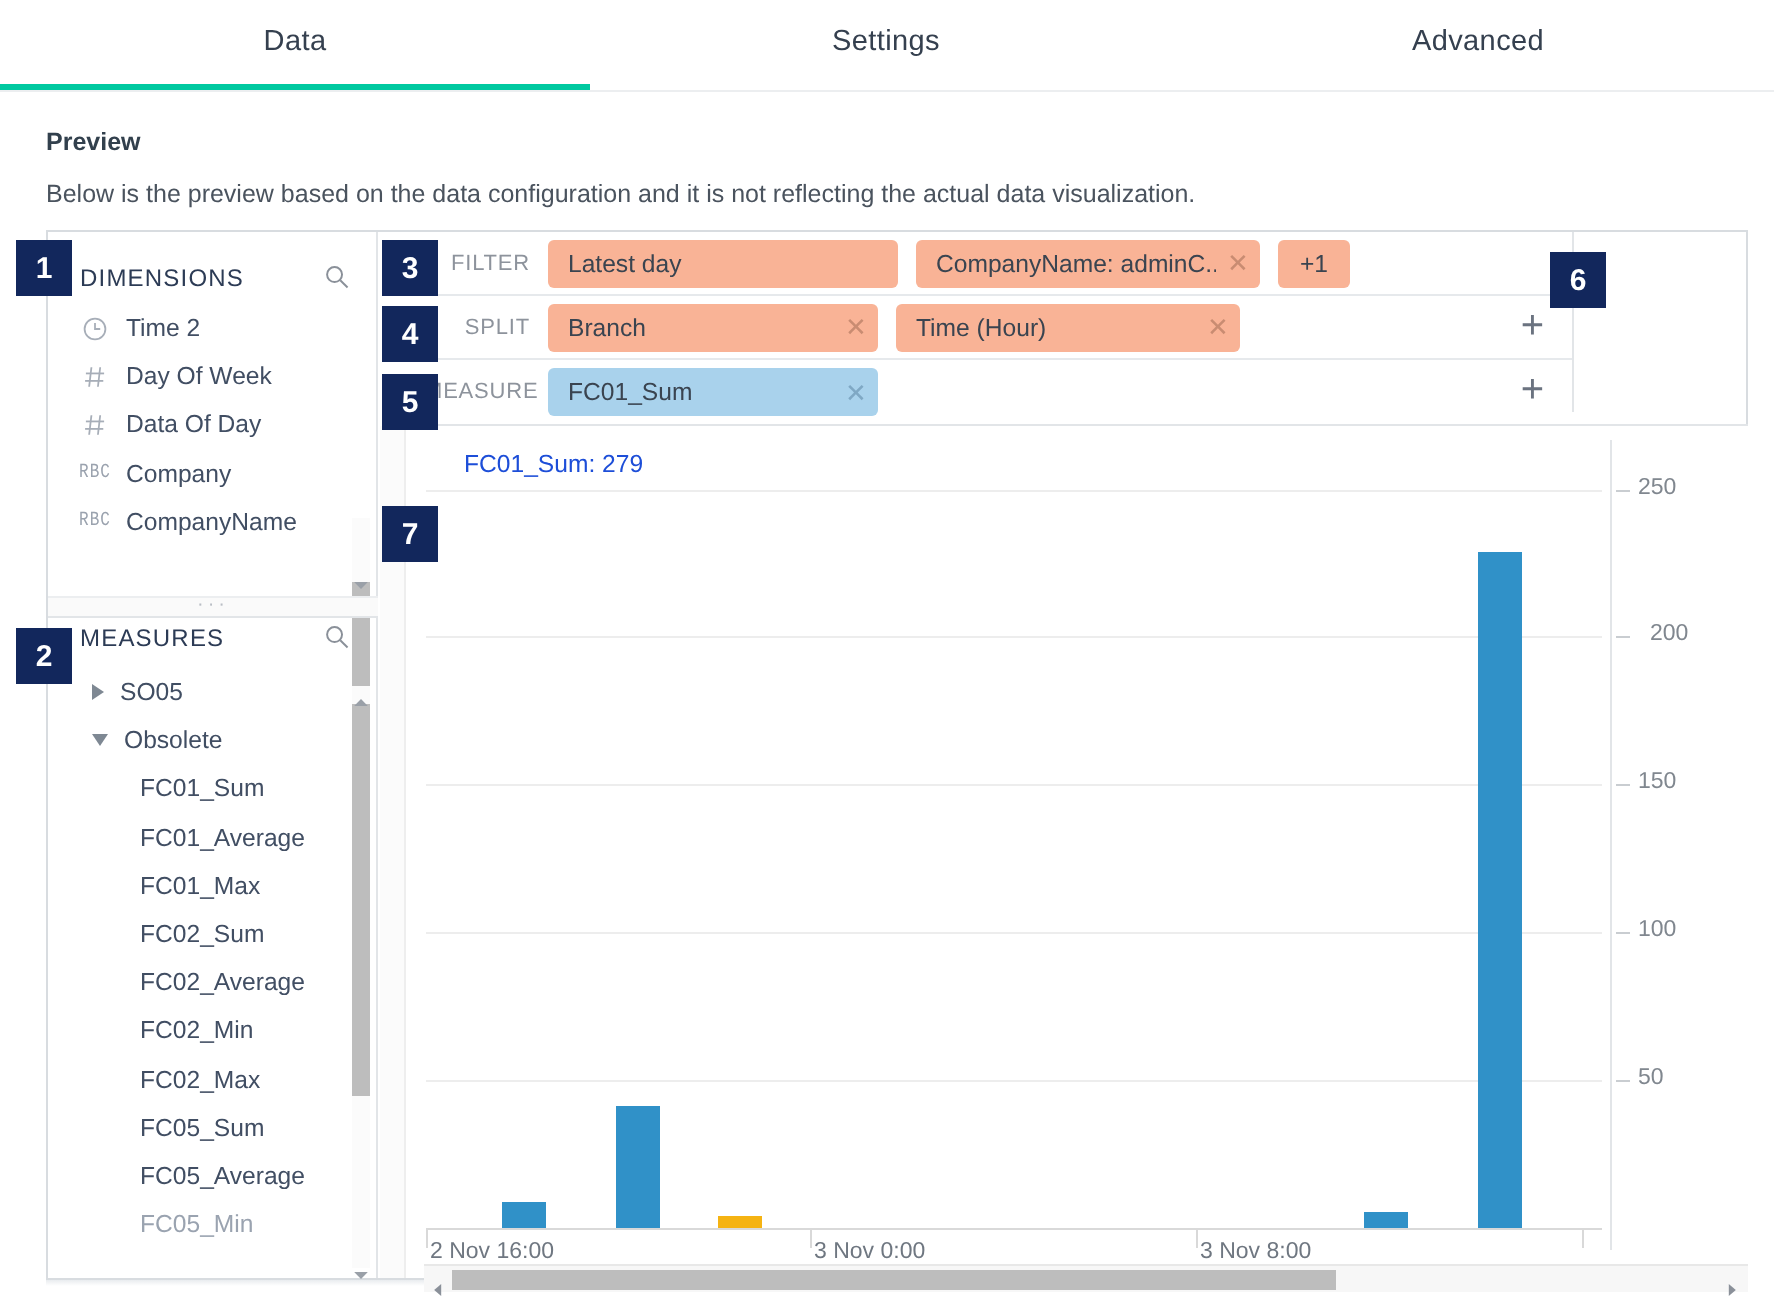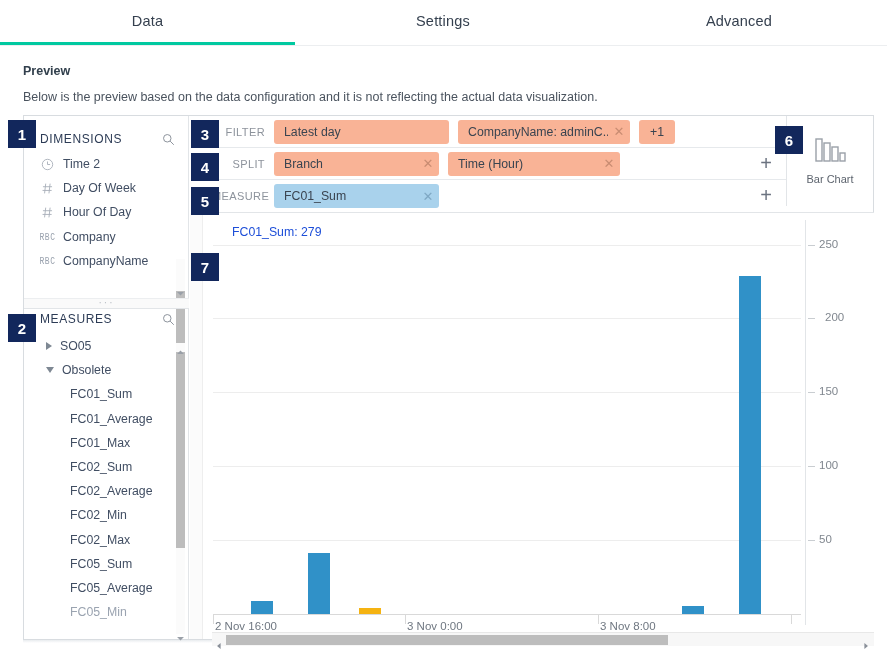--- a/index.html
+++ b/index.html
@@ -167,21 +167,21 @@
         <span class="ico">
           <svg width="13" height="13" viewBox="0 0 16 16">
               <g stroke="#a7aeb8" stroke-width="1.1">
                 <line x1="5.8" y1="2" x2="4.4" y2="14"></line>
                 <line x1="11.2" y1="2" x2="9.8" y2="14"></line>
                 <line x1="2.4" y1="5.8" x2="13.6" y2="5.8"></line>
                 <line x1="1.9" y1="10.4" x2="13.1" y2="10.4"></line>
               </g>
             </svg>
         </span>
-        <span>Hour Of Day</span>
+        <span>Data Of Day</span>
       </div>
       <div class="row">
         <span class="ico abc">RBC</span>
         <span>Company</span>
       </div>
       <div class="row">
         <span class="ico abc">RBC</span>
         <span>CompanyName</span>
       </div>
     </div>
@@ -302,31 +302,20 @@
         <span style="flex:1;">FC01_Sum</span>
         <span class="x">✕</span>
       </div>
       <div class="plus">+</div>
     </div>
   </div>
 
   <div class="cfg-divider"></div>
   <div class="cfg-bottom-line"></div>
 
-  <div class="chart-type">
-    <span>
-      <svg width="34" height="26" viewBox="0 0 34 26">
-        <rect x="3" y="2" width="6" height="22" fill="none" stroke="#9aa0a8" stroke-width="1.4"></rect>
-        <rect x="11" y="6" width="6" height="18" fill="none" stroke="#9aa0a8" stroke-width="1.4"></rect>
-        <rect x="19" y="10" width="6" height="14" fill="none" stroke="#9aa0a8" stroke-width="1.4"></rect>
-        <rect x="27" y="16" width="5" height="8" fill="none" stroke="#9aa0a8" stroke-width="1.4"></rect>
-      </svg>
-    </span>
-    <span class="cname">Bar Chart</span>
-  </div>
 
   <div class="vscroll-chart"></div>
 
   <div class="chartzone">
     <div class="chart-label">FC01_Sum: 279</div>
 
     <div class="plot">
 
       <div class="gridline" style="top:7px;"></div>
       <div class="gridline" style="top:80px;"></div>

